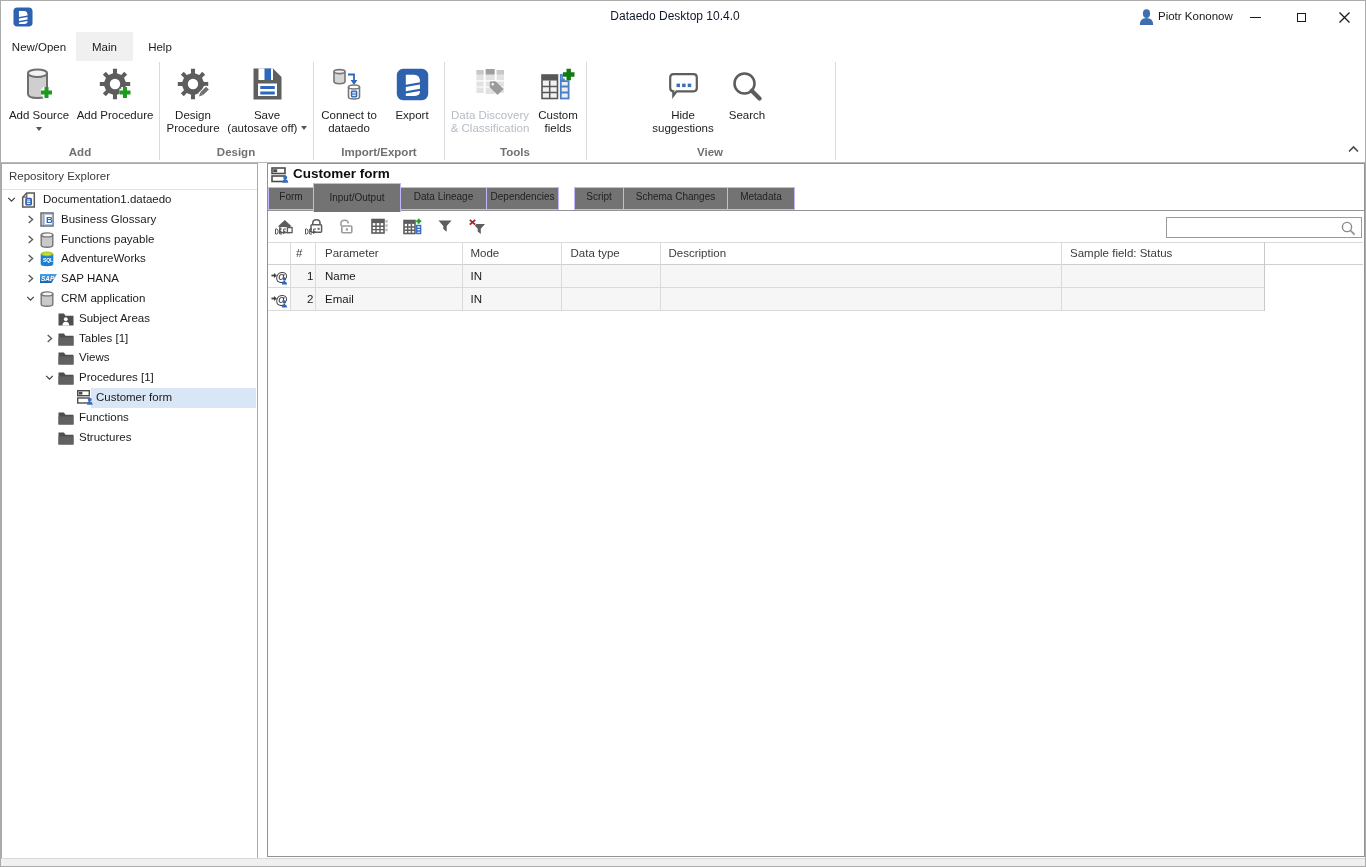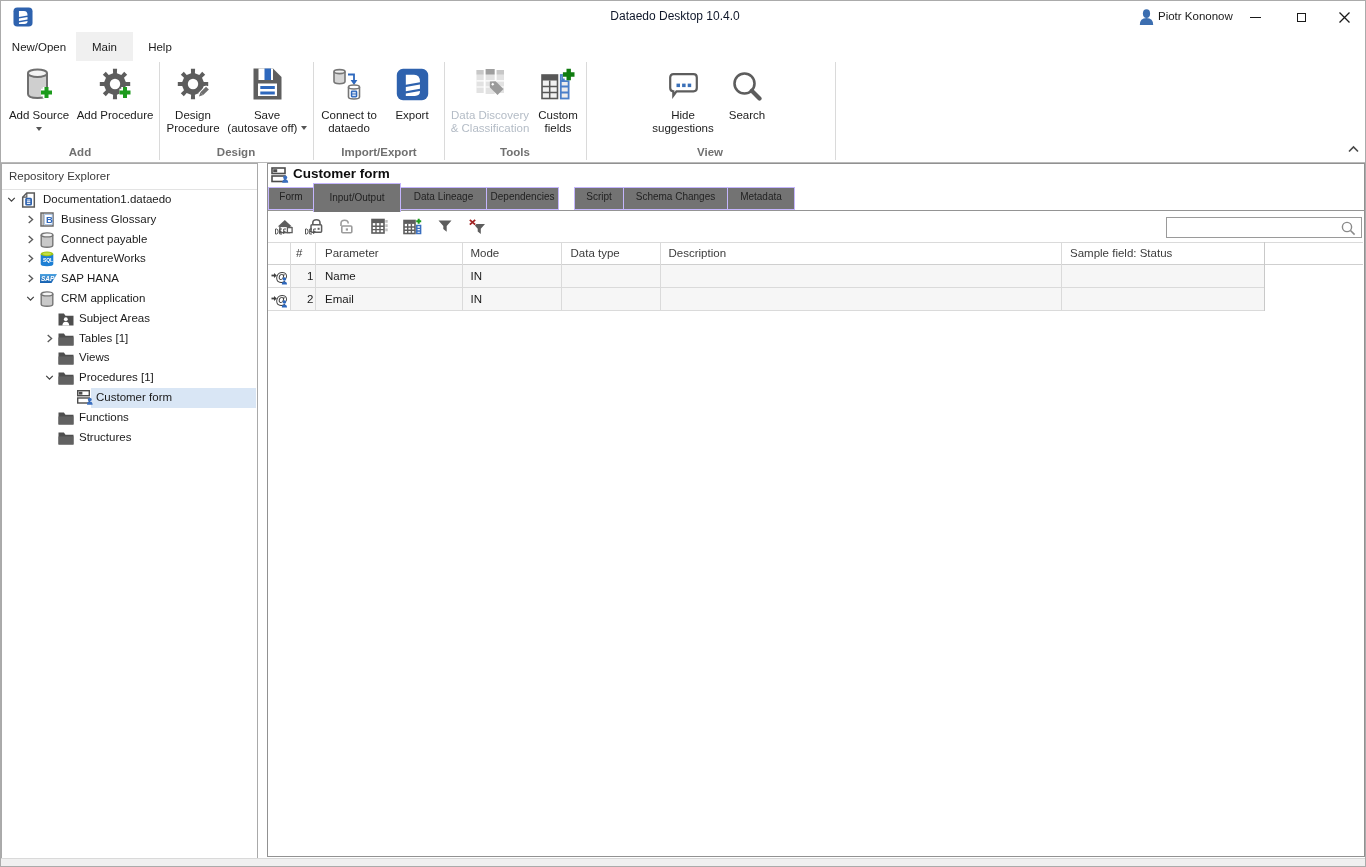--- a/index.html
+++ b/index.html
@@ -257,21 +257,21 @@
       <div class="tlab" style="left:60px">Business Glossary</div>
     </div>
  <div class="trow" style="top:65.6px">
       <svg class="tarr" style="left:25px" width="10" height="10" viewBox="0 0 10 10">
         <path d="M3 1.2 L7.3 5 L3 8.8" fill="none" stroke="#595959" stroke-width="1.5"></path>
       </svg>
       <svg class="tico" style="left:39px" width="14" height="16" viewBox="0 0 14 16">
         <path d="M1.2 2.8 v10.4 q0 2 5.8 2 q5.8 0 5.8 -2 V2.8" fill="#c9c9c9" stroke="#757575" stroke-width="1.4"></path>
         <ellipse cx="7" cy="2.9" rx="5.8" ry="2" fill="#f5f5f5" stroke="#757575" stroke-width="1.4"></ellipse>
       </svg>
-      <div class="tlab" style="left:60px">Connect payable</div>
+      <div class="tlab" style="left:60px">Functions payable</div>
     </div>
  <div class="trow" style="top:85.4px">
       <svg class="tarr" style="left:25px" width="10" height="10" viewBox="0 0 10 10">
         <path d="M3 1.2 L7.3 5 L3 8.8" fill="none" stroke="#595959" stroke-width="1.5"></path>
       </svg>
       <svg class="tico" style="left:39px" width="14" height="16" viewBox="0 0 14 16">
         <path d="M0.7 2.9 v10.2 q0 2.2 6.3 2.2 q6.3 0 6.3 -2.2 V2.9" fill="#1d7fd4"></path>
         <ellipse cx="7" cy="2.9" rx="6.3" ry="2.3" fill="#9fc515"></ellipse>
         <ellipse cx="7" cy="2.8" rx="4.2" ry="1.4" fill="#c3de44"></ellipse>
         <text x="2.9" y="11" font-family="Liberation Sans" font-size="5" font-weight="bold" fill="#fff">SQL</text>

